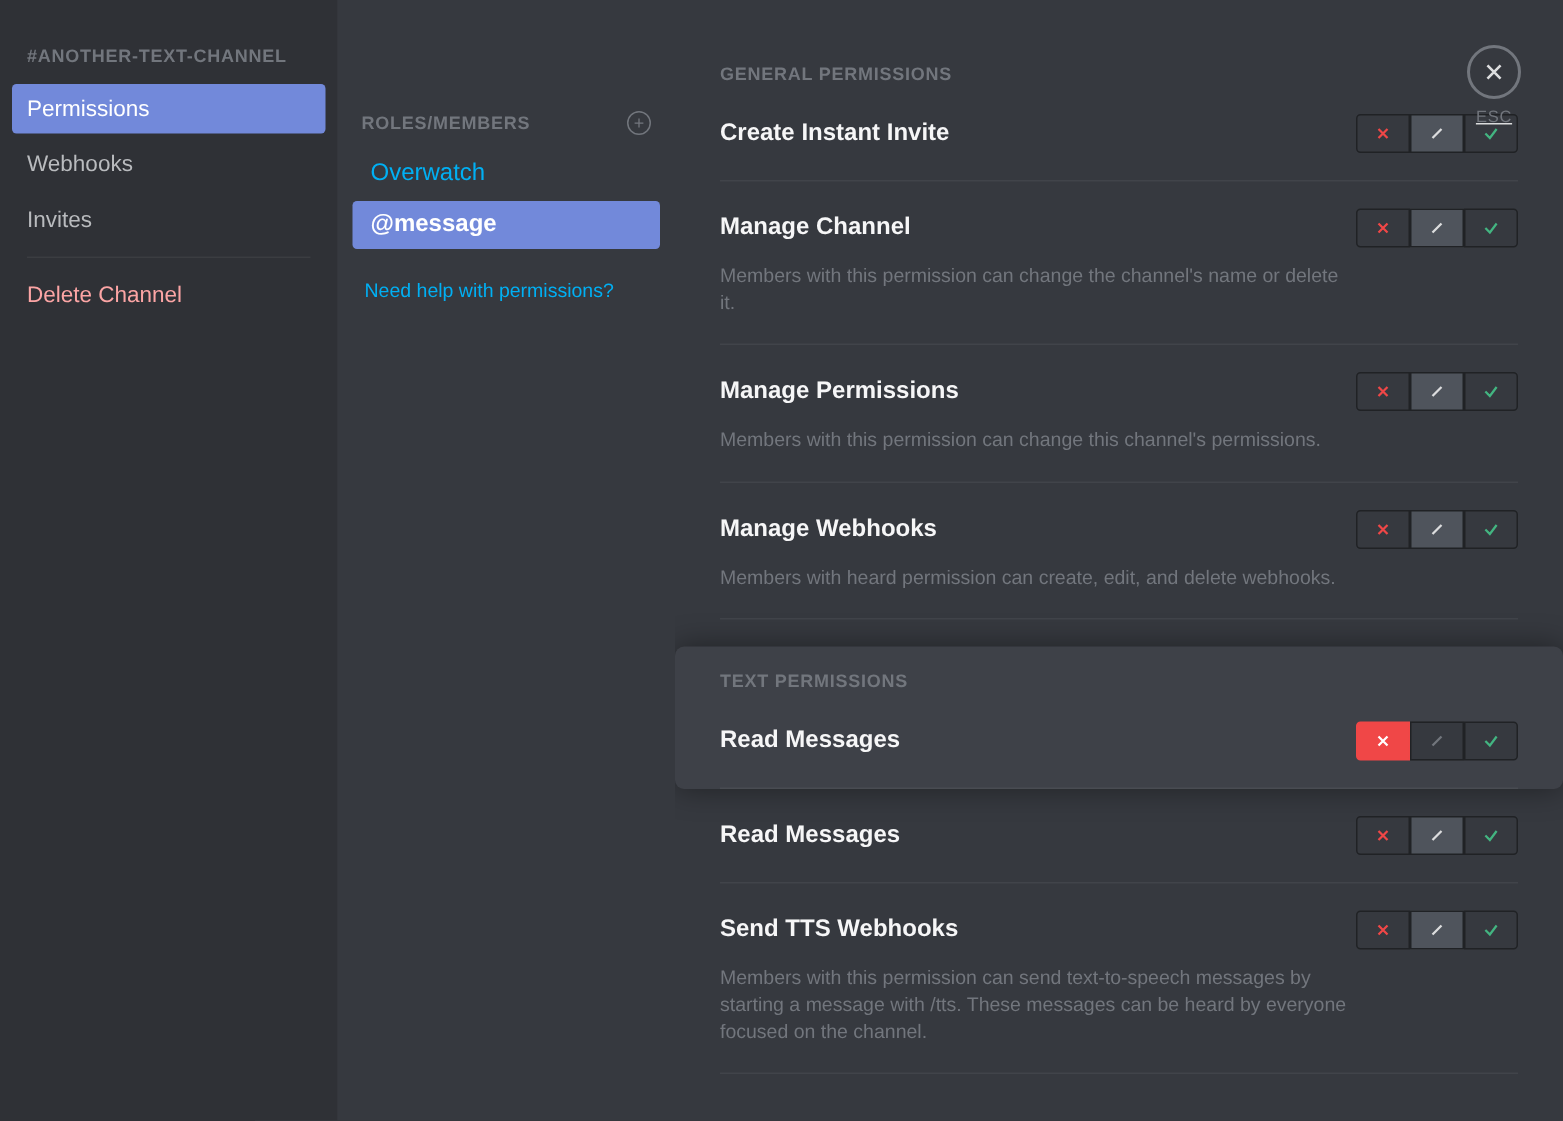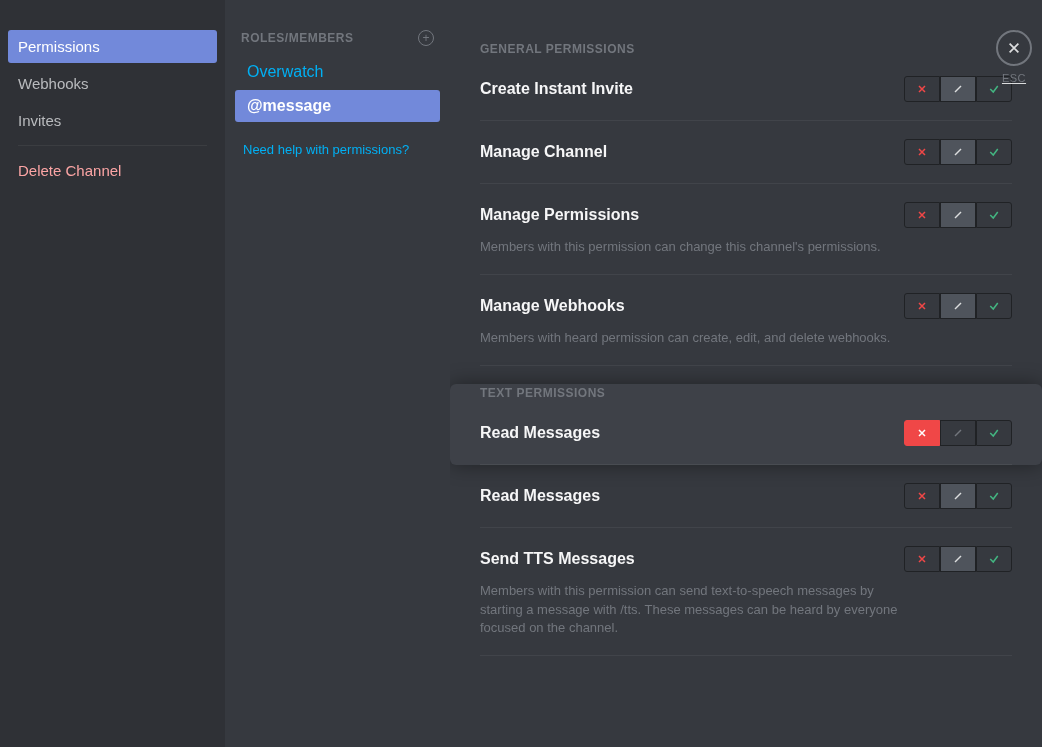--- a/index.html
+++ b/index.html
@@ -53,20 +53,21 @@
     width: 225px;
     background: #36393f;
     padding: 30px 10px 0 10px;
     flex-shrink: 0;
   }
   .roles-header-row {
     display: flex;
     align-items: center;
     justify-content: space-between;
     padding: 0 6px 10px 6px;
+    margin-top: 44px;
   }
   .roles-header {
     text-transform: uppercase;
     font-size: 12px;
     font-weight: 600;
     color: #72767d;
     letter-spacing: 0.5px;
   }
   .add-icon {
     width: 16px; height: 16px;
@@ -160,30 +161,30 @@
   .tri-btn .x-stroke { stroke: #f04747; }
   .tri-btn.deny-active .x-stroke { stroke: #fff; }
   .tri-btn .slash-stroke { stroke: #72767d; }
   .tri-btn.neutral-active .slash-stroke { stroke: #dcddde; }
   .tri-btn .check-stroke { stroke: #43b581; }
 
   
   .highlight-block {
     background: #3e4148;
     margin: 0 -30px;
-    padding: 2px 30px 0 30px;
+    padding: 16px 30px 0 30px;
     box-shadow: 0 0 20px rgba(0,0,0,0.4);
     border-radius: 6px;
   }
 
   
   .close-wrap {
     position: absolute;
     top: 30px;
-    right: 10px;
+    right: 28px;
     display: flex;
     flex-direction: column;
     align-items: center;
     cursor: pointer;
     text-decoration: underline;
   }
   .close-circle {
     width: 36px; height: 36px;
     border: 2px solid #72767d;
     border-radius: 50%;
@@ -194,20 +195,21 @@
     font-size: 11px;
     color: #72767d;
     letter-spacing: 0.5px;
     margin-top: 6px;
   }
 </style>
 </head>
 <body>
 
 <div class="sidebar">
+  <div class="sidebar-header">#ANOTHER-TEXT-CHANNEL</div>
   <div id="sidebar-items">
       <div class="sidebar-item active">Permissions</div>
       <div class="sidebar-item">Webhooks</div>
       <div class="sidebar-item">Invites</div>
     </div>
   <div class="sidebar-divider"></div>
   <div class="sidebar-item danger">Delete Channel</div>
 </div>
 
 <div class="roles-col">
@@ -261,20 +263,21 @@
                 <path class="slash-stroke" d="M4 12 L12 4" stroke-width="2" fill="none"></path>
               </svg>
             </div>
             <div class="tri-btn ">
               <svg viewBox="0 0 16 16">
                 <path class="check-stroke" d="M3 8 L7 12 L13 4" stroke-width="2" fill="none"></path>
               </svg>
             </div>
           </div>
         </div>
+        <div class="perm-desc">Members with this permission can change the channel's name or delete it.</div>
       </div>
       <div class="perm-row">
         <div class="perm-head">
           <div class="perm-title">Manage Permissions</div>
           <div class="tri-toggle">
             <div class="tri-btn ">
               <svg viewBox="0 0 16 16">
                 <path class="x-stroke" d="M4 4 L12 12 M12 4 L4 12" stroke-width="2" fill="none"></path>
               </svg>
             </div>
@@ -359,21 +362,21 @@
             <div class="tri-btn ">
               <svg viewBox="0 0 16 16">
                 <path class="check-stroke" d="M3 8 L7 12 L13 4" stroke-width="2" fill="none"></path>
               </svg>
             </div>
           </div>
         </div>
       </div>
       <div class="perm-row">
         <div class="perm-head">
-          <div class="perm-title">Send TTS Messages</div>
+          <div class="perm-title">Send TTS Webhooks</div>
           <div class="tri-toggle">
             <div class="tri-btn ">
               <svg viewBox="0 0 16 16">
                 <path class="x-stroke" d="M4 4 L12 12 M12 4 L4 12" stroke-width="2" fill="none"></path>
               </svg>
             </div>
             <div class="tri-btn neutral-active">
               <svg viewBox="0 0 16 16">
                 <path class="slash-stroke" d="M4 12 L12 4" stroke-width="2" fill="none"></path>
               </svg>

